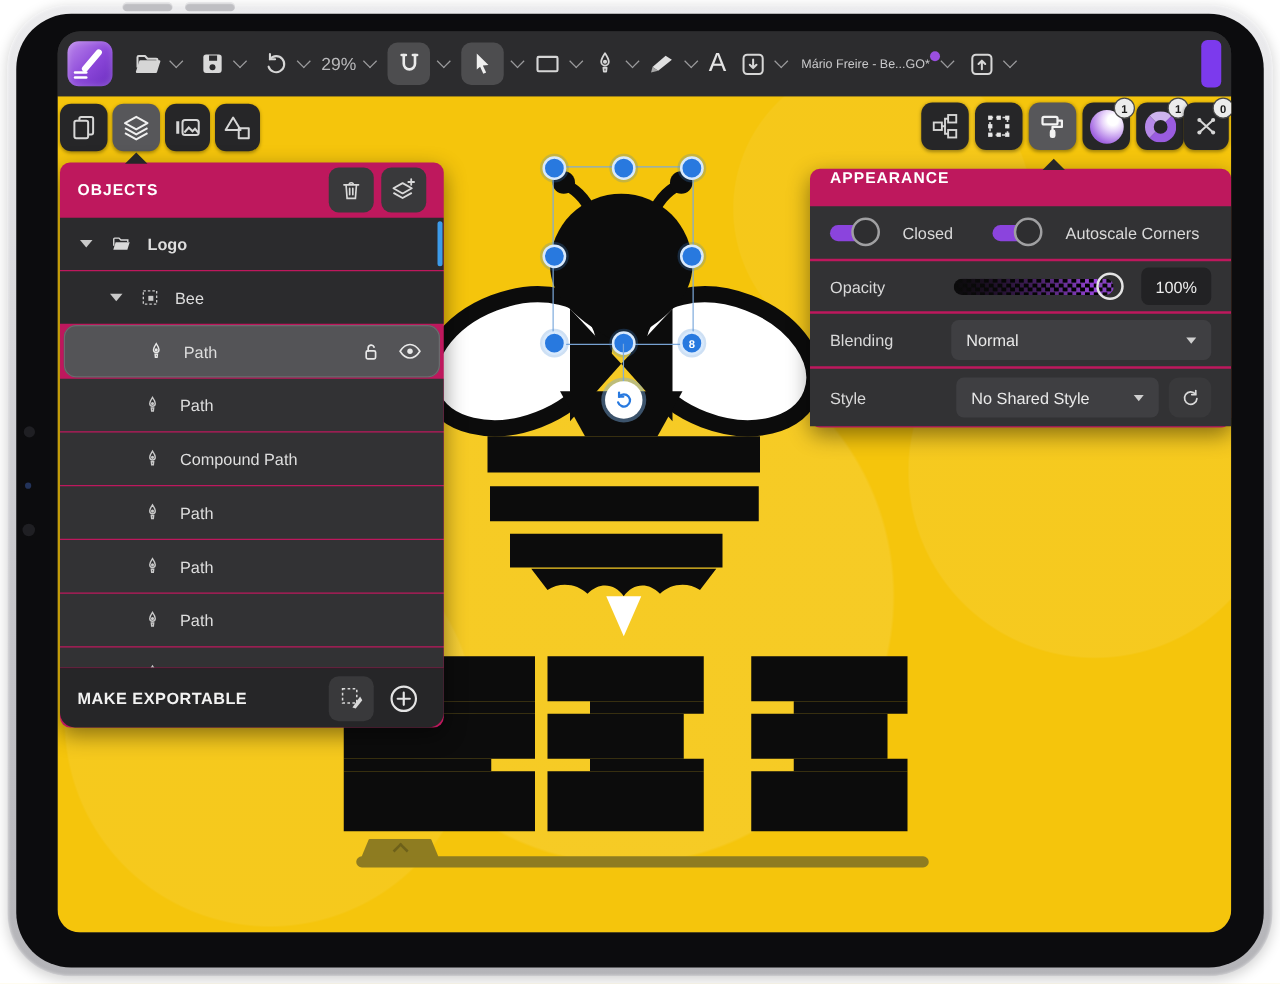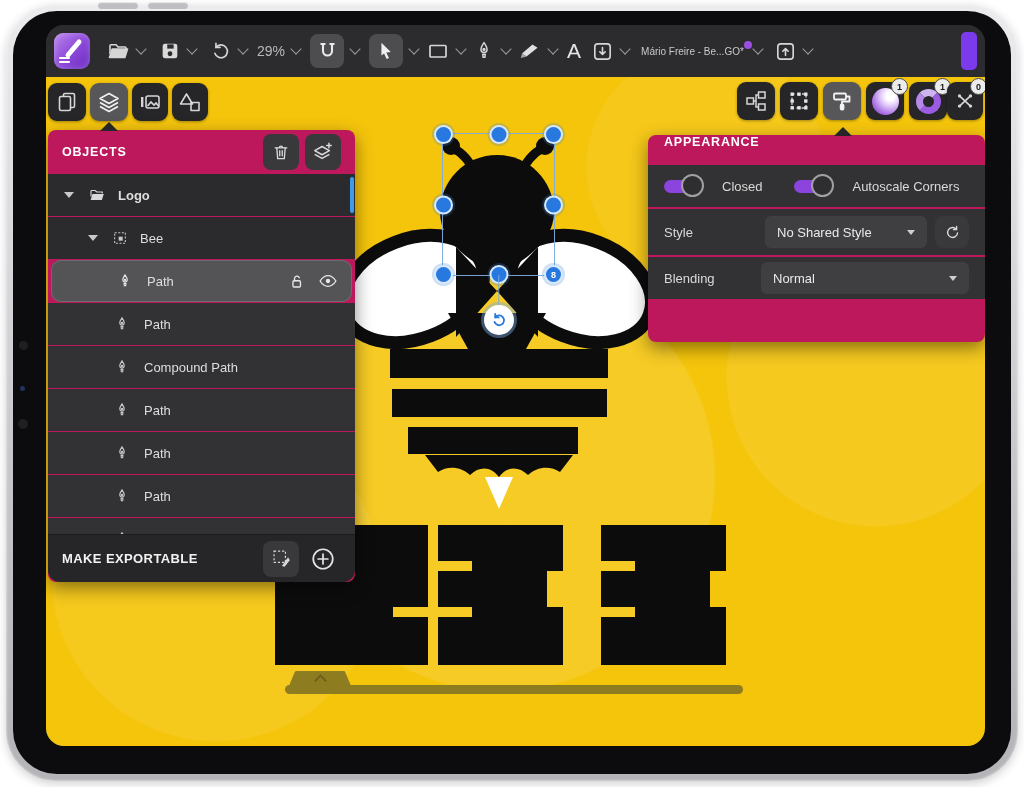--- a/index.html
+++ b/index.html
@@ -541,38 +541,45 @@
             <span class="knob"></span>
           </span>
         <span style="margin-left:10px">Closed</span>
         <span class="toggle" style="margin-left:32px">
             <span class="track"></span>
             <span class="knob"></span>
           </span>
         <span style="margin-left:10px">Autoscale Corners</span>
       </div>
 
+      <div class="ap-row" style="height:40px">
+        <span>Opacity</span>
+        <span class="op-track" style="margin-left:auto">
+          <span class="op-knob"></span>
+        </span>
+        <span class="valbox" style="margin-left:22px">100%</span>
+      </div>
+
+      <div class="ap-row" style="height:42px">
+        <span>Blending</span>
+        <span class="dd" style="margin-left:auto;width:208px">
+          <span>Normal</span>
+          <span class="tri-sm"></span>
+        </span>
+      </div>
 
       <div class="ap-row" style="height:46px">
         <span>Style</span>
         <span class="dd" style="margin-left:auto;width:162px">
           <span>No Shared Style</span>
           <span class="tri-sm"></span>
         </span>
         <span class="hbtn" style="margin-left:8px;width:34px;height:32px">
           <svg width="17" height="17" viewBox="0 0 24 24" fill="none" stroke="#d9d9d9" stroke-width="1.9" stroke-linecap="round">
             <path d="M17.5 7.5 a7 7 0 1 0 1.6 5"></path>
             <path d="M17.8 3.5 V8 h-4.5"></path>
           </svg>
           </span>
       </div>
-
-      <div class="ap-row" style="height:42px">
-        <span>Blending</span>
-        <span class="dd" style="margin-left:auto;width:208px">
-          <span>Normal</span>
-          <span class="tri-sm"></span>
-        </span>
-      </div>
     </div>
 
   </div>
 </div>
 
 </body></html>

